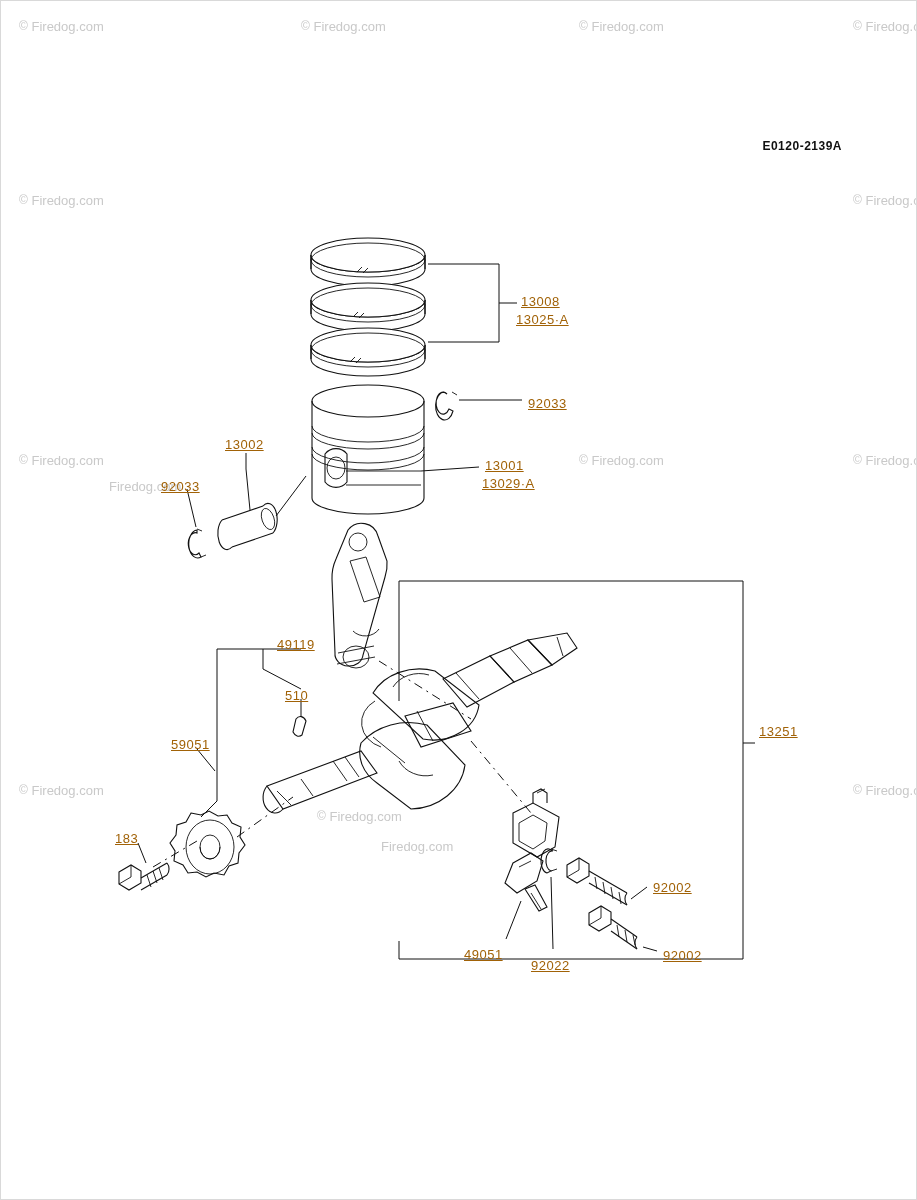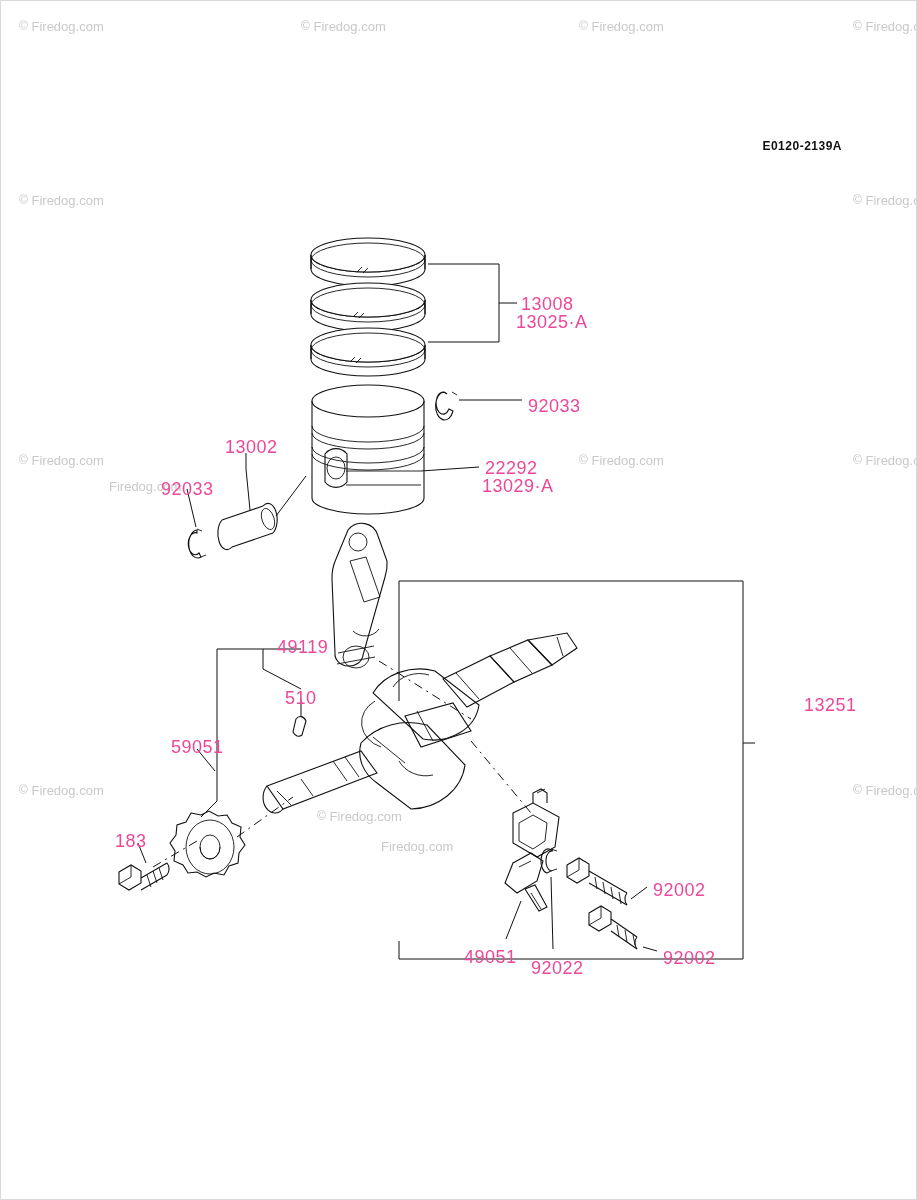--- a/index.html
+++ b/index.html
@@ -35,24 +35,25 @@
     white-space: nowrap;
     pointer-events: none;
     user-select: none;
   }
   .wm .c {
     font-size: 12px;
     vertical-align: 1px;
   }
   .callout {
     position: absolute;
-    font-size: 18px;
-    color: #ec4899;
+    font-size: 13px;
+    color: #a16207;
     white-space: nowrap;
     letter-spacing: 0.5px;
+    text-decoration: underline;
   }
   svg.art {
     position: absolute;
     left: 0;
     top: 0;
     width: 917px;
     height: 1200px;
   }
   svg.art * {
     vector-effect: non-scaling-stroke;
@@ -294,25 +295,25 @@
   <div class="wm" style="left:18px;  top:782px;"><span class="c">©</span> <span>Firedog.com</span></div>
   <div class="wm" style="left:316px; top:808px;"><span class="c">©</span> <span>Firedog.com</span></div>
   <div class="wm" style="left:380px; top:838px;"><span>Firedog.com</span></div>
   <div class="wm" style="left:852px; top:782px;"><span class="c">©</span> <span>Firedog.com</span></div>
 
   <div class="callout" style="left:520px; top:293px;">13008</div>
   <div class="callout" style="left:515px; top:311px;">13025·A</div>
   <div class="callout" style="left:527px; top:395px;">92033</div>
   <div class="callout" style="left:224px; top:436px;">13002</div>
   <div class="callout" style="left:160px; top:478px;">92033</div>
-  <div class="callout" style="left:484px; top:457px;">22292</div>
+  <div class="callout" style="left:484px; top:457px;">13001</div>
   <div class="callout" style="left:481px; top:475px;">13029·A</div>
   <div class="callout" style="left:232px; top:636px;margin-left:44px;">49119</div>
   <div class="callout" style="left:284px; top:687px;">510</div>
   <div class="callout" style="left:170px; top:736px;">59051</div>
-  <div class="callout" style="left:758px; top:694px;margin-left:45px;">13251</div>
+  <div class="callout" style="left:758px; top:723px;">13251</div>
   <div class="callout" style="left:114px; top:830px;">183</div>
   <div class="callout" style="left:652px; top:879px;">92002</div>
   <div class="callout" style="left:662px; top:947px;">92002</div>
   <div class="callout" style="left:463px; top:946px;">49051</div>
   <div class="callout" style="left:530px; top:957px;">92022</div>
 
 </div>
 
 </body></html>

